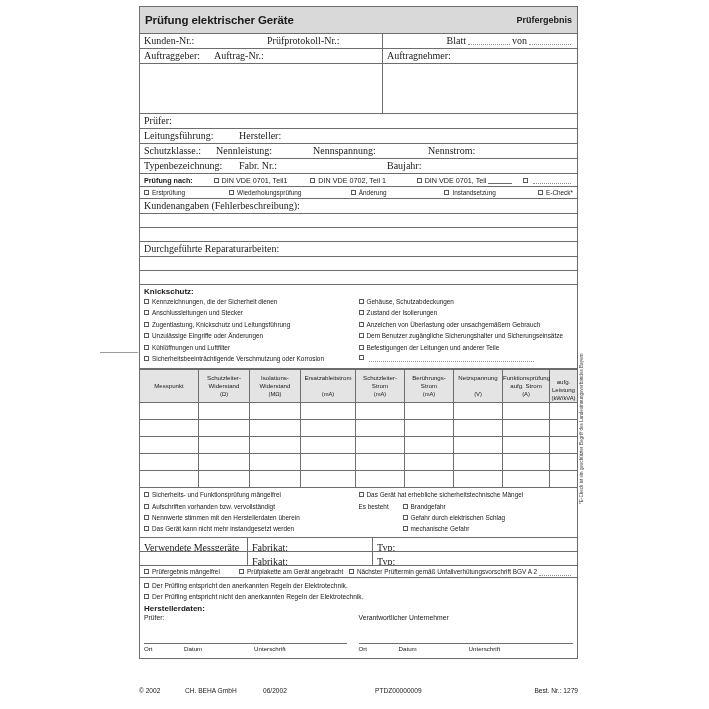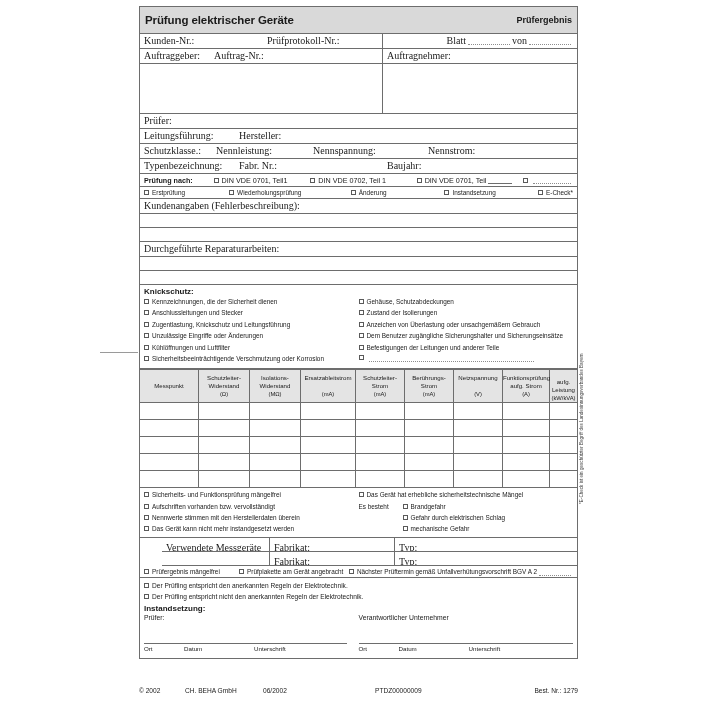--- a/index.html
+++ b/index.html
@@ -198,21 +198,21 @@
   .result-left .cbline, .result-right .cbline { margin-bottom: 2.2px; }
   .esbesteht {
     display: flex;
     align-items: flex-start;
     font-size: 6.4px;
   }
   .esbesteht-label { width: 44px; flex: none; line-height: 9px; }
   .esbesteht-items .cbline { margin-bottom: 2.2px; }
 
   
-  .mg-row { height: 14px; margin-left: 22px; }
+  .mg-row { height: 14px; }
   .mg-c1 { width: 108px; }
   .mg-c2 { width: 125px; }
 
   .plakette-row {
     display: flex;
     align-items: center;
     height: 12px;
     padding: 0 4px;
     box-sizing: border-box;
     border-bottom: 1px solid #6d6d6d;
@@ -686,21 +686,21 @@
     <div class="conform">
       <div class="cbline">
         <span class="cb"></span>
         <span>Der Prüfling entspricht den anerkannten Regeln der Elektrotechnik.</span>
       </div>
       <div class="cbline">
         <span class="cb"></span>
         <span>Der Prüfling entspricht nicht den anerkannten Regeln der Elektrotechnik.</span>
       </div>
     </div>
-    <div class="unterschriften">Instandsetzung:</div>
+    <div class="unterschriften">Herstellerdaten:</div>
     <div class="sig-head">
       <div>Prüfer:</div>
       <div>Verantwortlicher Unternehmer</div>
     </div>
     <div class="sig-area"></div>
     <div class="sig-lines">
       <div class="sig-half">
         <div class="sig-rule"></div>
         <div class="sig-labels">
           <span>Ort</span>

